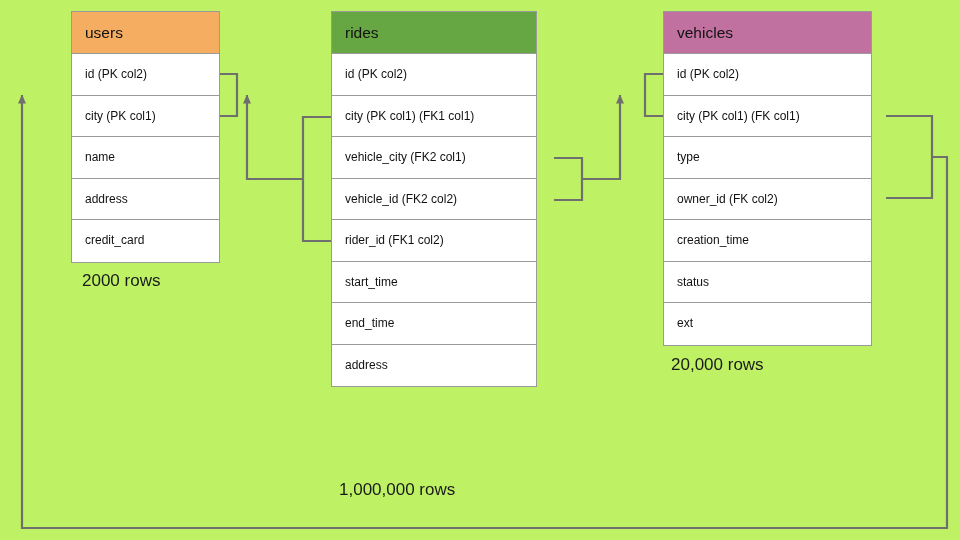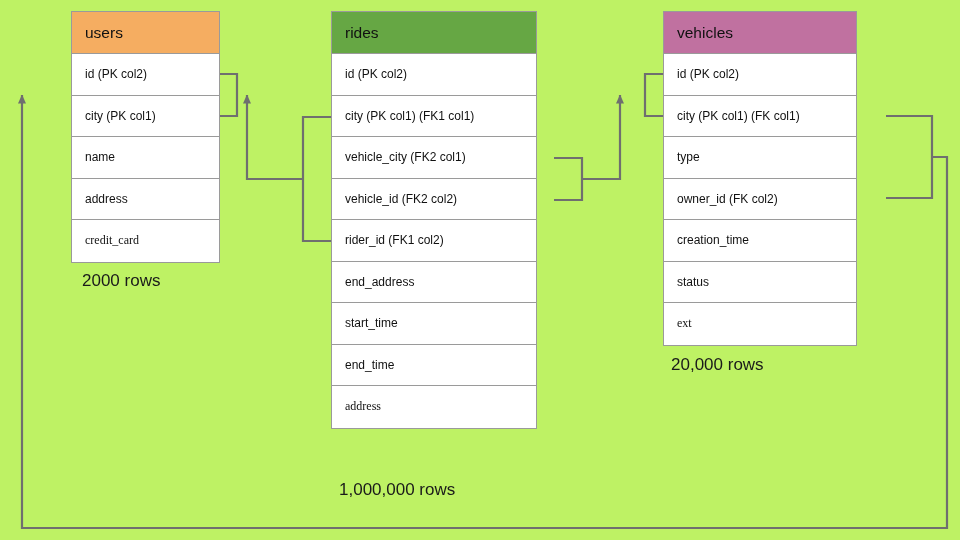--- a/index.html
+++ b/index.html
@@ -48,21 +48,20 @@
     padding: 0 0 0 13px;
     font-size: 12px;
     color: #111111;
     border-bottom: 1px solid #9a9a9a;
     background: #ffffff;
     white-space: nowrap;
     overflow: hidden;
   }
   .table-row.last {
     border-bottom: none;
-    font-family: Liberation Serif, serif;
   }
   .row-count {
     position: absolute;
     font-size: 17px;
     color: #1a1a1a;
     white-space: nowrap;
     z-index: 2;
   }
 </style>
 </head>
@@ -109,28 +108,27 @@
 
   <div class="table-box" style="left:331px; top:11px; width:206px;">
     <div class="table-header" style="background:#66a744;">
       <span>rides</span>
     </div>
     <div class="table-row">id (PK col2)</div>
     <div class="table-row">city (PK col1) (FK1 col1)</div>
     <div class="table-row">vehicle_city (FK2 col1)</div>
     <div class="table-row">vehicle_id (FK2 col2)</div>
     <div class="table-row">rider_id (FK1 col2)</div>
-    <div class="table-row">end_address</div>
     <div class="table-row">start_time</div>
     <div class="table-row">end_time</div>
     <div class="table-row last">address</div>
   </div>
   <div class="row-count" style="left:339px; top:480px;">1,000,000 rows</div>
 
-  <div class="table-box" style="left:663px; top:11px; width:194px;">
+  <div class="table-box" style="left:663px; top:11px; width:209px;">
     <div class="table-header" style="background:#c071a0;">
       <span>vehicles</span>
     </div>
     <div class="table-row">id (PK col2)</div>
     <div class="table-row">city (PK col1) (FK col1)</div>
     <div class="table-row">type</div>
     <div class="table-row">owner_id (FK col2)</div>
     <div class="table-row">creation_time</div>
     <div class="table-row">status</div>
     <div class="table-row last">ext</div>

